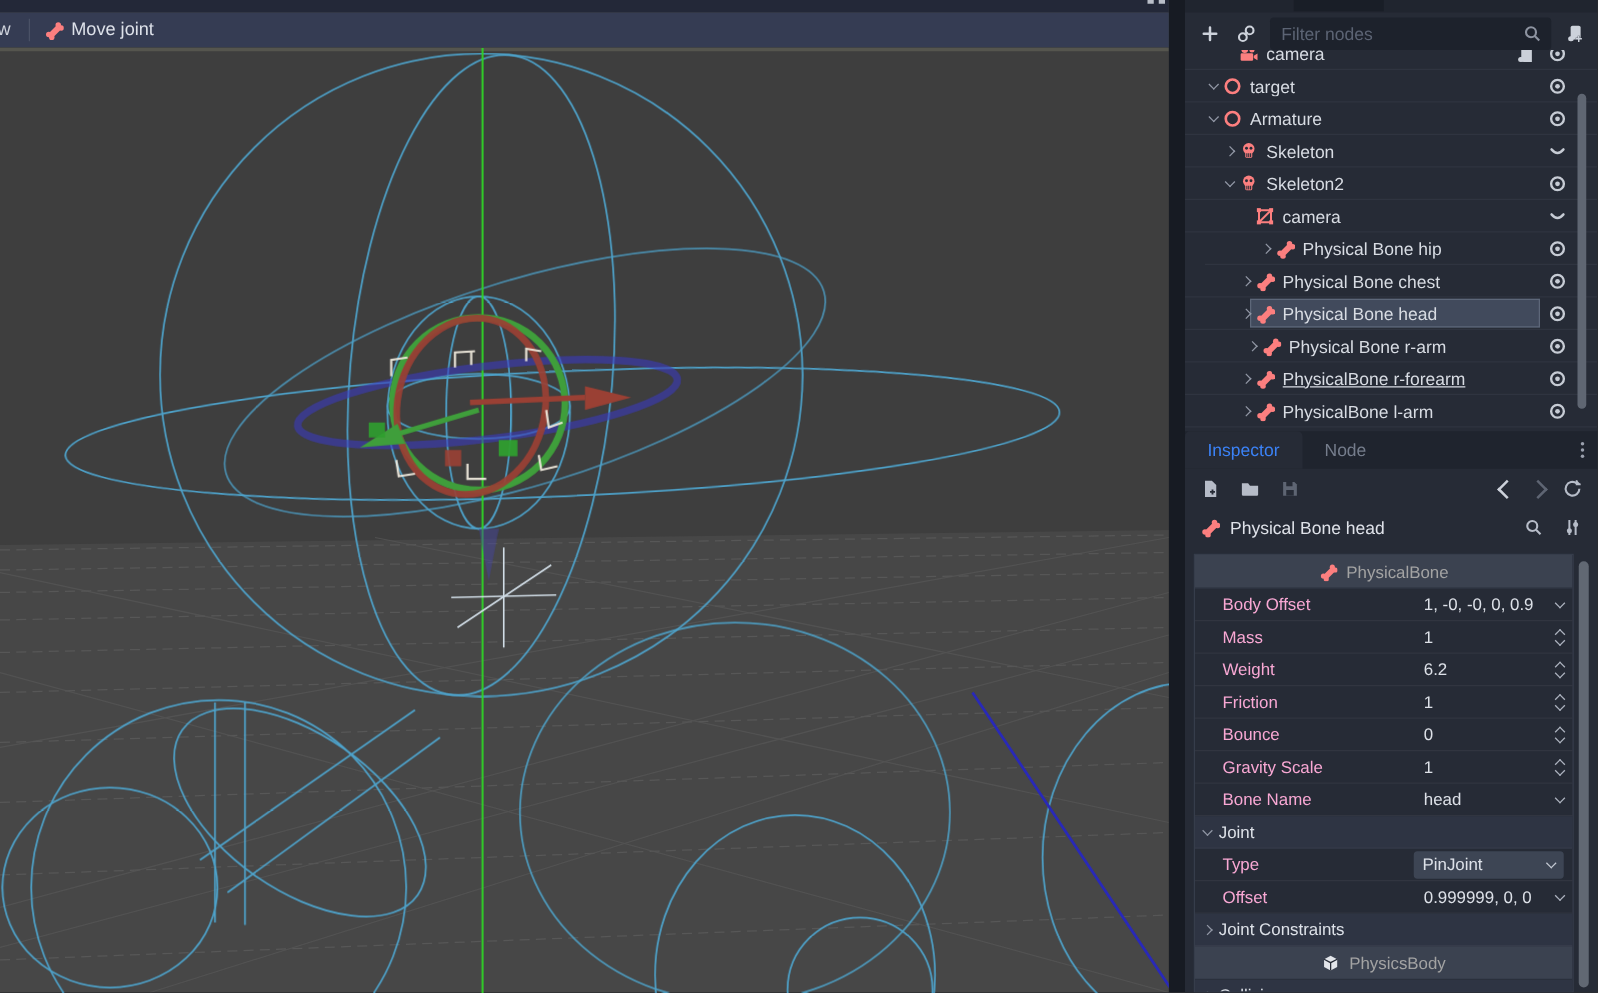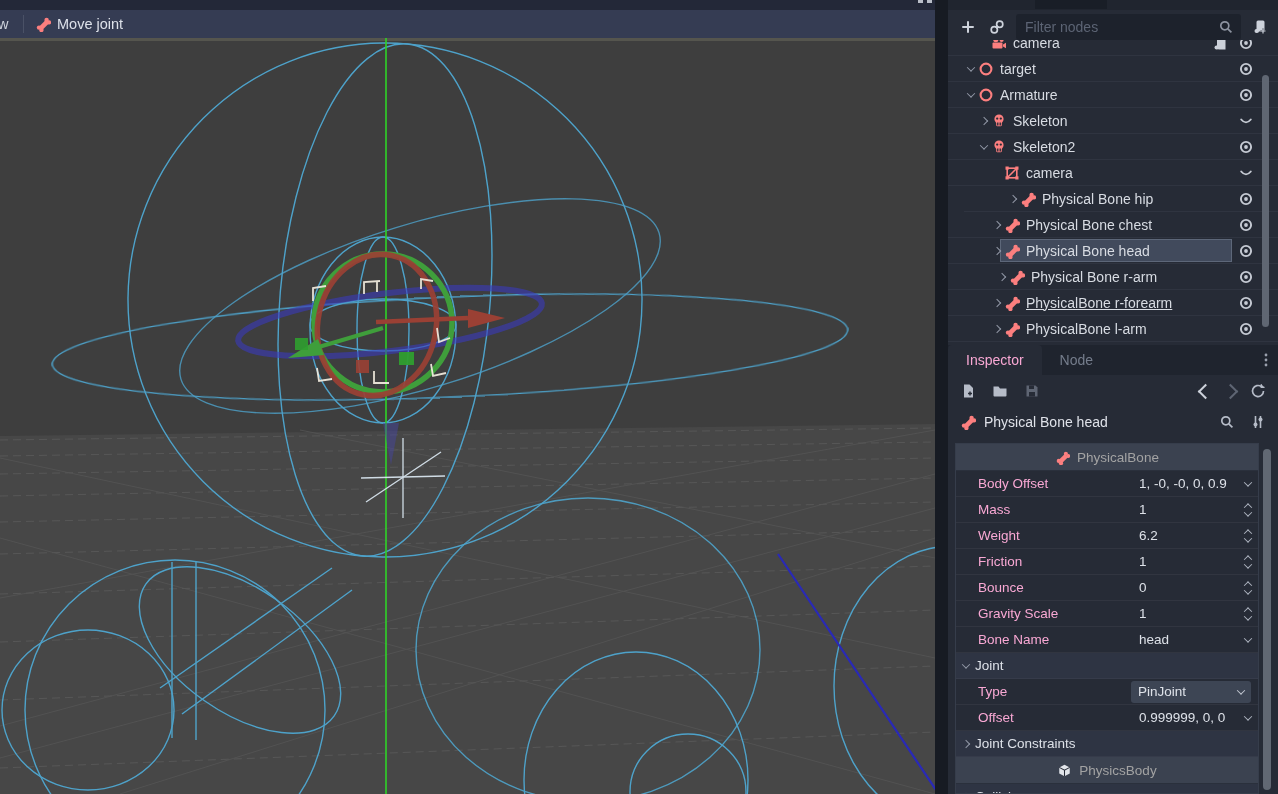--- a/index.html
+++ b/index.html
@@ -47,21 +47,21 @@
   .expander{width:14px;display:inline-flex;justify-content:center;align-items:center;color:#9298a6;flex:none}
   .tlabel{margin-left:6px;white-space:nowrap;overflow:hidden;flex:1}
   .eyebtn{position:absolute;right:24px;top:5px;color:#c6cbd4}
   .scrbadge{position:absolute;right:50px;top:5px;color:#cbd0d9}
   .treesb{position:absolute;right:9px;top:75px;width:7px;height:252px;border-radius:4px;background:#5f6672}
 
   
   .insp{position:absolute;top:345px;left:0;right:0;height:449px}
   .tabbar{position:absolute;top:0;left:0;right:0;height:30px;background:#1f242e;display:flex;align-items:stretch}
   .tab{display:flex;align-items:center;padding:0 18px;font-size:14px}
-  .tab.active{background:#262b36;color:#f9a8d4;border-radius:4px 4px 0 0}
+  .tab.active{background:#262b36;color:#3b82f6;border-radius:4px 4px 0 0}
   .tab.inactive{color:#757d8c}
   .tabdots{margin-left:auto;display:flex;align-items:center;padding-right:4px;color:#9aa0ad}
   .itoolbar{position:absolute;top:30px;left:0;right:0;height:32px;display:flex;align-items:center;
             padding:0 12px;gap:16px;color:#b6bcc8}
   .itb-right{margin-left:auto;display:flex;align-items:center;gap:14px}
   .navchv{width:9px;height:9px;border-width:2px}
   .objrow{position:absolute;top:62px;left:0;right:0;height:30px;display:flex;align-items:center;
           padding:0 12px;gap:8px;color:#dfe2e9;font-size:14px}
   .obj-right{margin-left:auto;display:flex;align-items:center;gap:15px;color:#b6bcc8}
   .props{position:absolute;top:98px;left:7px;right:19px;bottom:0;background:#262b36;

